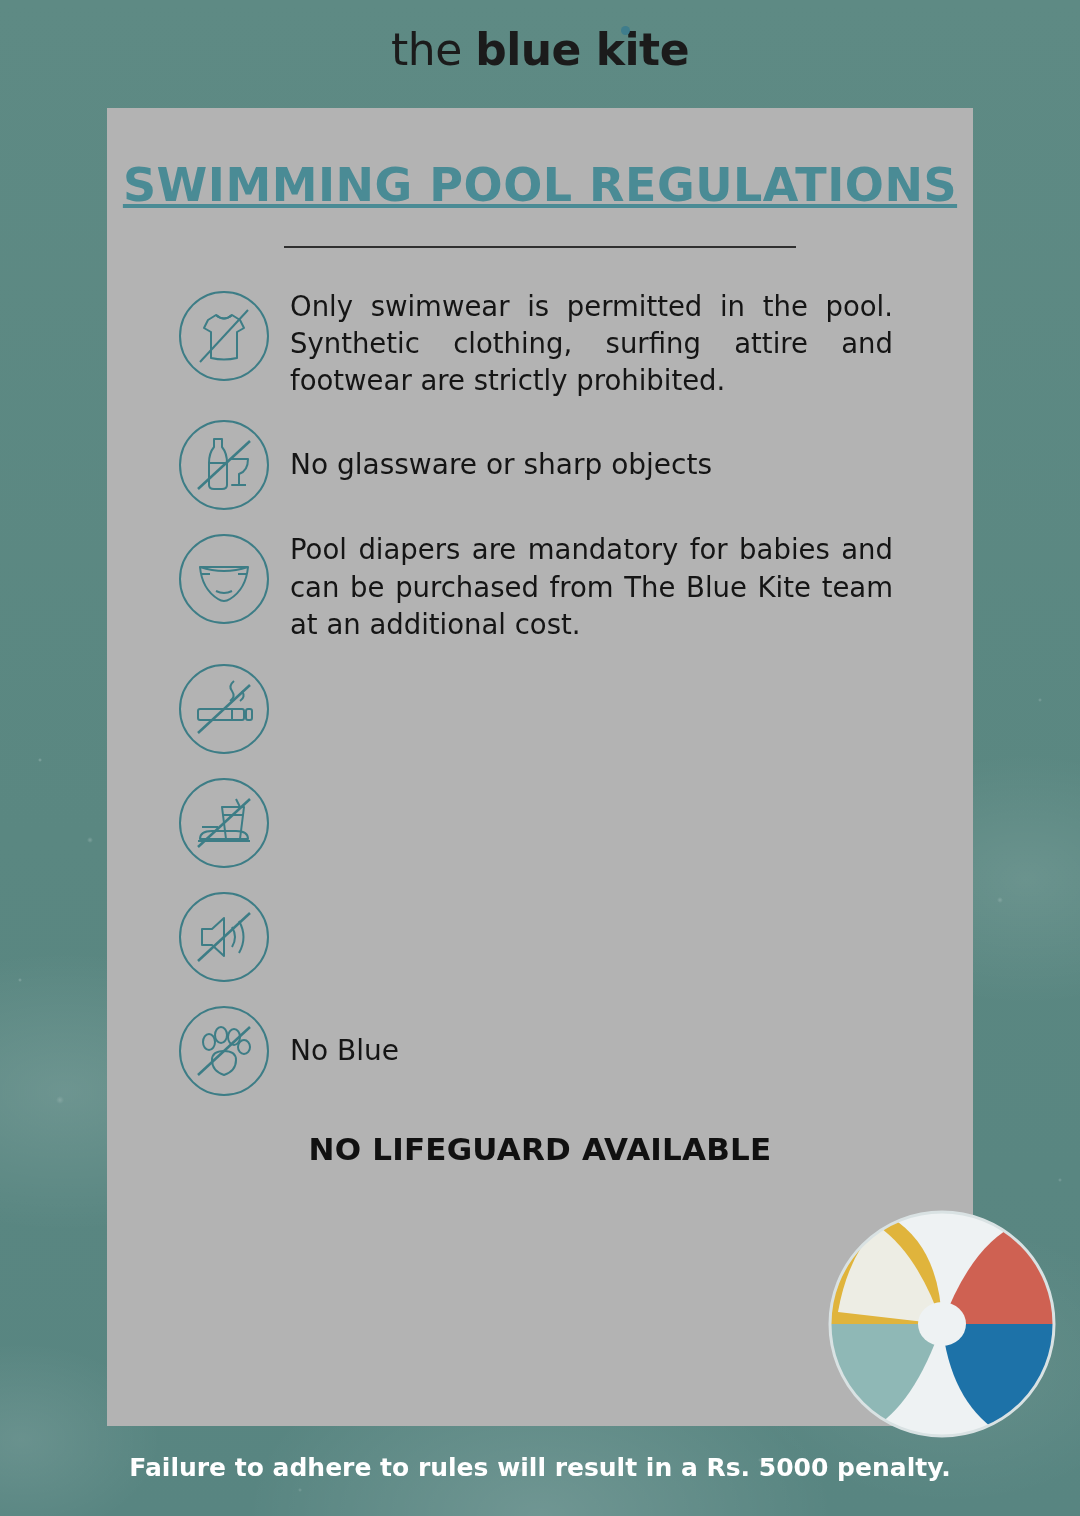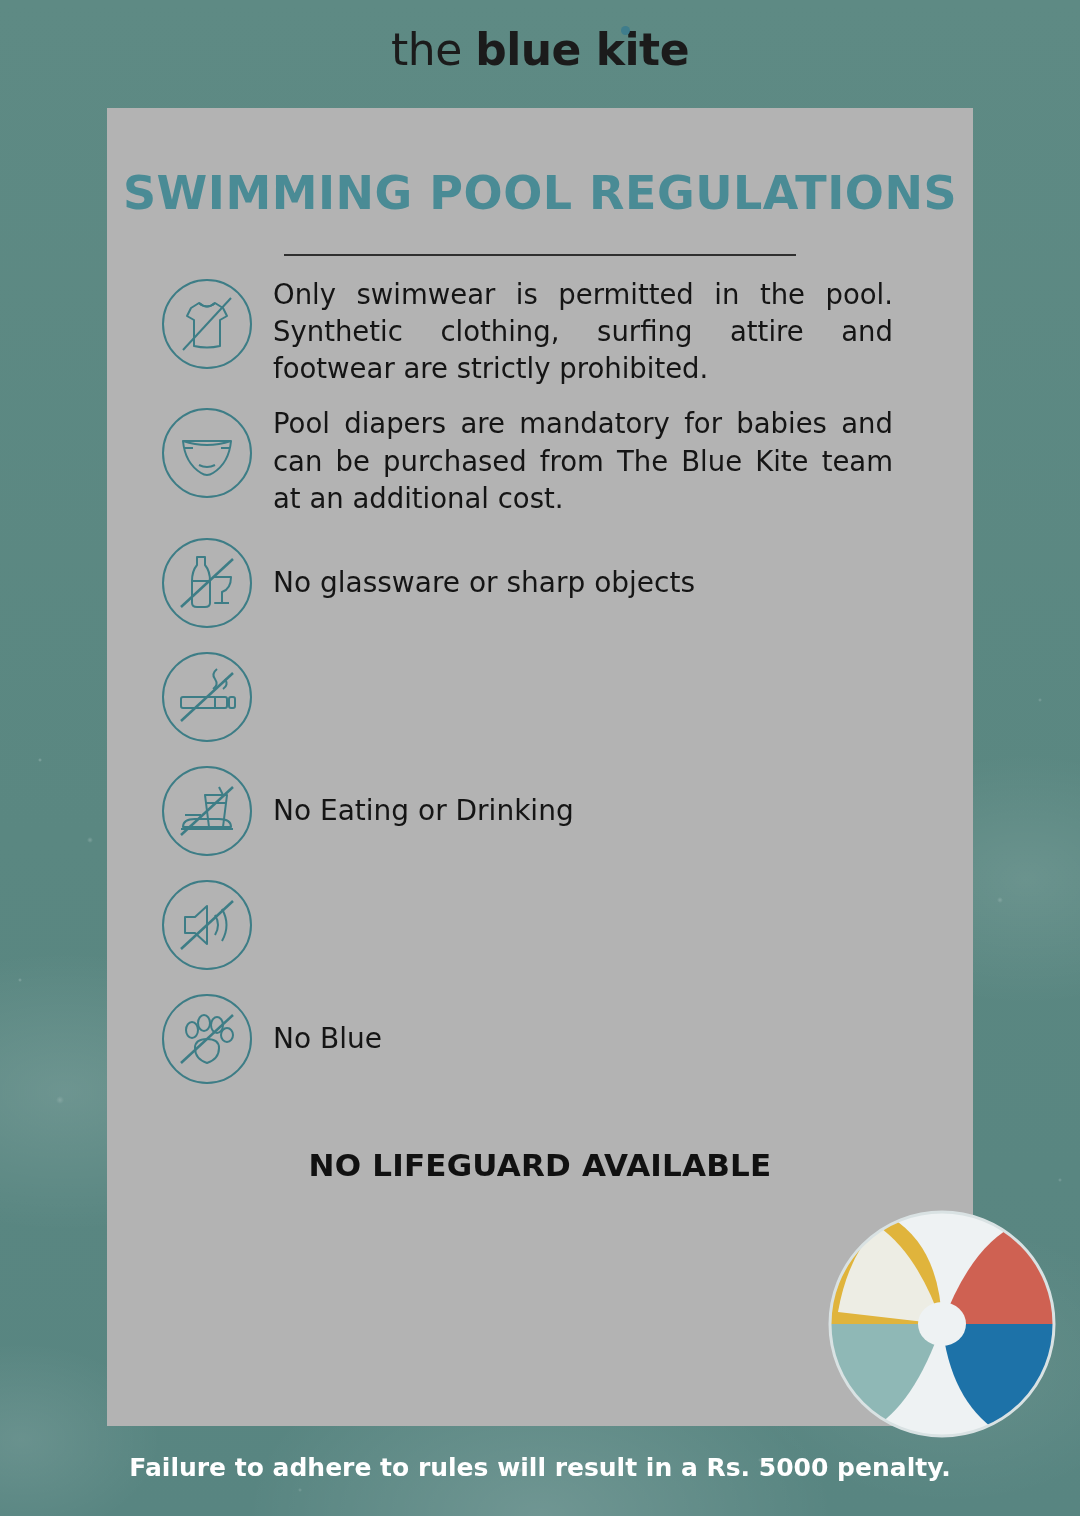--- a/index.html
+++ b/index.html
@@ -86,38 +86,39 @@
   .card {
     position: absolute;
     left: 107px;
     top: 108px;
     width: 866px;
     height: 1318px;
     background: #b3b3b3;
   }
 
   .card-title {
-    margin: 12px;
+    margin: 4px;
     padding-top: 46px;
     text-align: center;
     font-size: 46px;
     font-weight: 700;
     letter-spacing: 0.5px;
     color: #4a8b95;
+    text-decoration: underline;
   }
   .divider {
     width: 512px;
     height: 2px;
     background: #2f2f2f;
     margin: 34px auto 0 auto;
   }
 
   .rules {
-    margin-top: 20px;
-    padding: 0 40px 0 52px;
+    margin-top: 40px;
+    padding: 0 40px 0 69px;
   }
   .rule {
     display: flex;
     align-items: flex-start;
     margin-bottom: 18px;
   }
   .rule.short {
     align-items: center;
   }
   .rule-icon {
@@ -140,21 +141,21 @@
     text-align: justify;
     padding-right: 40px;
     padding-top: 0;
   }
   .rule.short .rule-text {
     padding-top: 0;
     font-size: 28px;
   }
 
   .no-lifeguard {
-    margin-top: 60px;
+    margin-top: 32px;
     text-align: center;
     font-size: 31px;
     font-weight: 700;
     color: #111;
     letter-spacing: 0.2px;
   }
 
   
   .beachball {
     position: absolute;
@@ -201,45 +202,45 @@
           <svg width="92" height="92" viewBox="0 0 92 92">
             <circle cx="46" cy="46" r="44" fill="none" stroke="#3d7d86" stroke-width="2"></circle>
             <path d="M30 30 L38 25 Q46 32 54 25 L62 30 L66 38 L59 42 L59 68 Q46 71 33 68 L33 42 L26 38 Z" fill="none" stroke="#3d7d86" stroke-width="2" stroke-linejoin="round"></path>
             <path d="M38 25 Q46 32 54 25" fill="none" stroke="#3d7d86" stroke-width="2"></path>
             <line x1="22" y1="72" x2="70" y2="20" stroke="#3d7d86" stroke-width="2"></line>
           </svg>
         </div>
         <div class="rule-text justify">Only swimwear is permitted in the pool. Synthetic clothing, surfing attire and footwear are strictly prohibited.</div>
       </div>
 
+      <div class="rule short">
+        <div class="rule-icon">
+          <svg width="92" height="92" viewBox="0 0 92 92">
+            <circle cx="46" cy="46" r="44" fill="none" stroke="#3d7d86" stroke-width="2"></circle>
+            <path d="M36 20 L36 28 Q31 34 31 44 L31 66 Q31 70 36 70 L44 70 Q49 70 49 66 L49 44 Q49 34 44 28 L44 20 Z" fill="none" stroke="#3d7d86" stroke-width="2" stroke-linejoin="round"></path>
+            <path d="M31 44 L49 44" stroke="#3d7d86" stroke-width="2"></path>
+            <path d="M52 40 L70 40 Q70 52 61 55 L61 66 L54 66 L68 66" fill="none" stroke="#3d7d86" stroke-width="2" stroke-linejoin="round"></path>
+            <line x1="20" y1="70" x2="72" y2="22" stroke="#3d7d86" stroke-width="2.5"></line>
+          </svg>
+        </div>
+        <div class="rule-text">No glassware or sharp objects</div>
+      </div>
+
       <div class="rule">
         <div class="rule-icon">
           <svg width="92" height="92" viewBox="0 0 92 92">
             <circle cx="46" cy="46" r="44" fill="none" stroke="#3d7d86" stroke-width="2"></circle>
             <path d="M22 34 L70 34 Q68 56 52 66 Q46 70 40 66 Q24 56 22 34 Z" fill="none" stroke="#3d7d86" stroke-width="2" stroke-linejoin="round"></path>
             <path d="M22 34 Q46 42 70 34" fill="none" stroke="#3d7d86" stroke-width="2"></path>
             <path d="M24 41 L32 41" stroke="#3d7d86" stroke-width="2"></path>
             <path d="M60 41 L68 41" stroke="#3d7d86" stroke-width="2"></path>
             <path d="M38 58 Q46 62 54 58" fill="none" stroke="#3d7d86" stroke-width="2"></path>
           </svg>
         </div>
         <div class="rule-text justify">Pool diapers are mandatory for babies and can be purchased from The Blue Kite team at an additional cost.</div>
-      </div>
-
-      <div class="rule short">
-        <div class="rule-icon">
-          <svg width="92" height="92" viewBox="0 0 92 92">
-            <circle cx="46" cy="46" r="44" fill="none" stroke="#3d7d86" stroke-width="2"></circle>
-            <path d="M36 20 L36 28 Q31 34 31 44 L31 66 Q31 70 36 70 L44 70 Q49 70 49 66 L49 44 Q49 34 44 28 L44 20 Z" fill="none" stroke="#3d7d86" stroke-width="2" stroke-linejoin="round"></path>
-            <path d="M31 44 L49 44" stroke="#3d7d86" stroke-width="2"></path>
-            <path d="M52 40 L70 40 Q70 52 61 55 L61 66 L54 66 L68 66" fill="none" stroke="#3d7d86" stroke-width="2" stroke-linejoin="round"></path>
-            <line x1="20" y1="70" x2="72" y2="22" stroke="#3d7d86" stroke-width="2.5"></line>
-          </svg>
-        </div>
-        <div class="rule-text">No glassware or sharp objects</div>
       </div>
 
       <div class="rule short">
         <div class="rule-icon">
           <svg width="92" height="92" viewBox="0 0 92 92">
             <circle cx="46" cy="46" r="44" fill="none" stroke="#3d7d86" stroke-width="2"></circle>
             <rect x="20" y="46" width="46" height="11" rx="2" fill="none" stroke="#3d7d86" stroke-width="2"></rect>
             <line x1="54" y1="46" x2="54" y2="57" stroke="#3d7d86" stroke-width="2"></line>
             <rect x="68" y="46" width="6" height="11" rx="2" fill="none" stroke="#3d7d86" stroke-width="2"></rect>
             <path d="M52 38 Q58 34 54 28 Q50 23 56 18" fill="none" stroke="#3d7d86" stroke-width="2"></path>
@@ -255,21 +256,20 @@
             <circle cx="46" cy="46" r="44" fill="none" stroke="#3d7d86" stroke-width="2"></circle>
             <path d="M44 30 L66 30 L62 62 L48 62 Z" fill="none" stroke="#3d7d86" stroke-width="2" stroke-linejoin="round"></path>
             <line x1="45" y1="38" x2="65" y2="38" stroke="#3d7d86" stroke-width="2"></line>
             <line x1="58" y1="22" x2="62" y2="30" stroke="#3d7d86" stroke-width="2"></line>
             <path d="M22 62 Q22 54 34 54 L58 54 Q70 54 70 62 Z" fill="none" stroke="#3d7d86" stroke-width="2" stroke-linejoin="round"></path>
             <path d="M20 64 L72 64" stroke="#3d7d86" stroke-width="2"></path>
             <path d="M24 50 L40 50" stroke="#3d7d86" stroke-width="2"></path>
             <line x1="20" y1="70" x2="72" y2="22" stroke="#3d7d86" stroke-width="2.5"></line>
           </svg>
         </div>
-        <div class="rule-text">No Eating or Drinking</div>
       </div>
 
       <div class="rule short">
         <div class="rule-icon">
           <svg width="92" height="92" viewBox="0 0 92 92">
             <circle cx="46" cy="46" r="44" fill="none" stroke="#3d7d86" stroke-width="2"></circle>
             <path d="M24 38 L34 38 L46 27 L46 65 L34 54 L24 54 Z" fill="none" stroke="#3d7d86" stroke-width="2" stroke-linejoin="round"></path>
             <path d="M54 36 Q60 46 54 56" fill="none" stroke="#3d7d86" stroke-width="2"></path>
             <path d="M61 30 Q70 46 61 62" fill="none" stroke="#3d7d86" stroke-width="2"></path>
             <line x1="20" y1="70" x2="72" y2="22" stroke="#3d7d86" stroke-width="2.5"></line>

